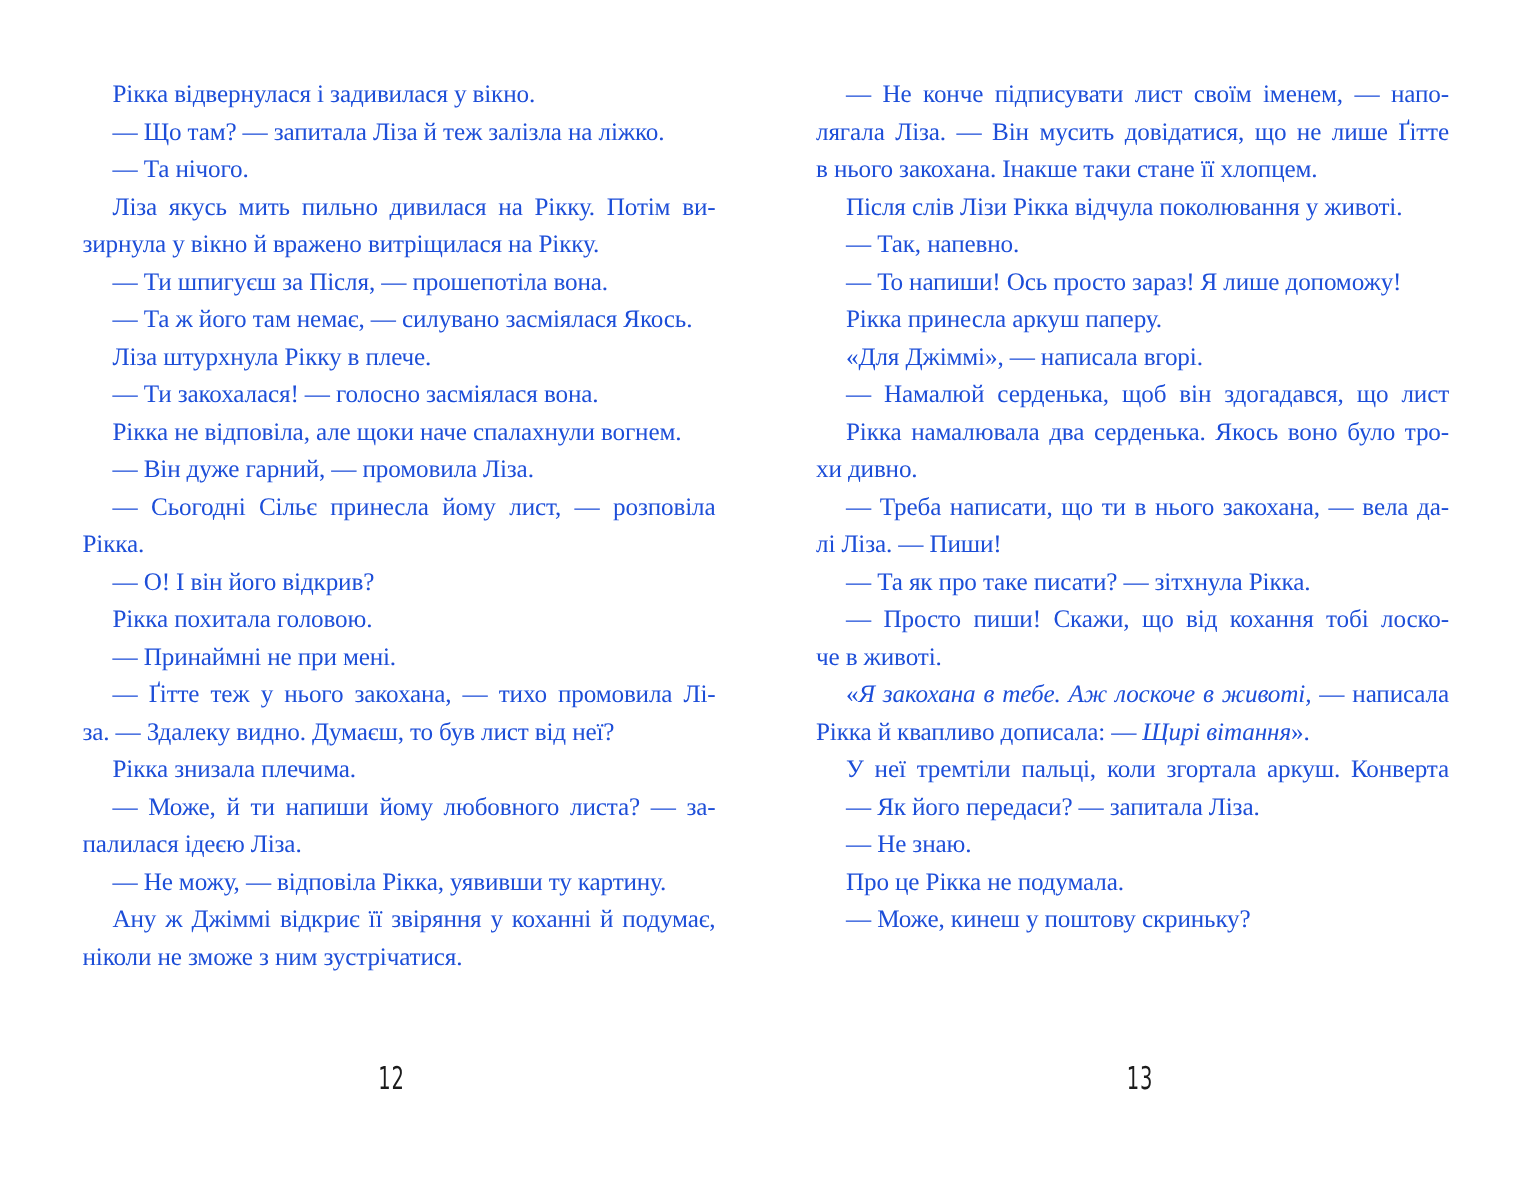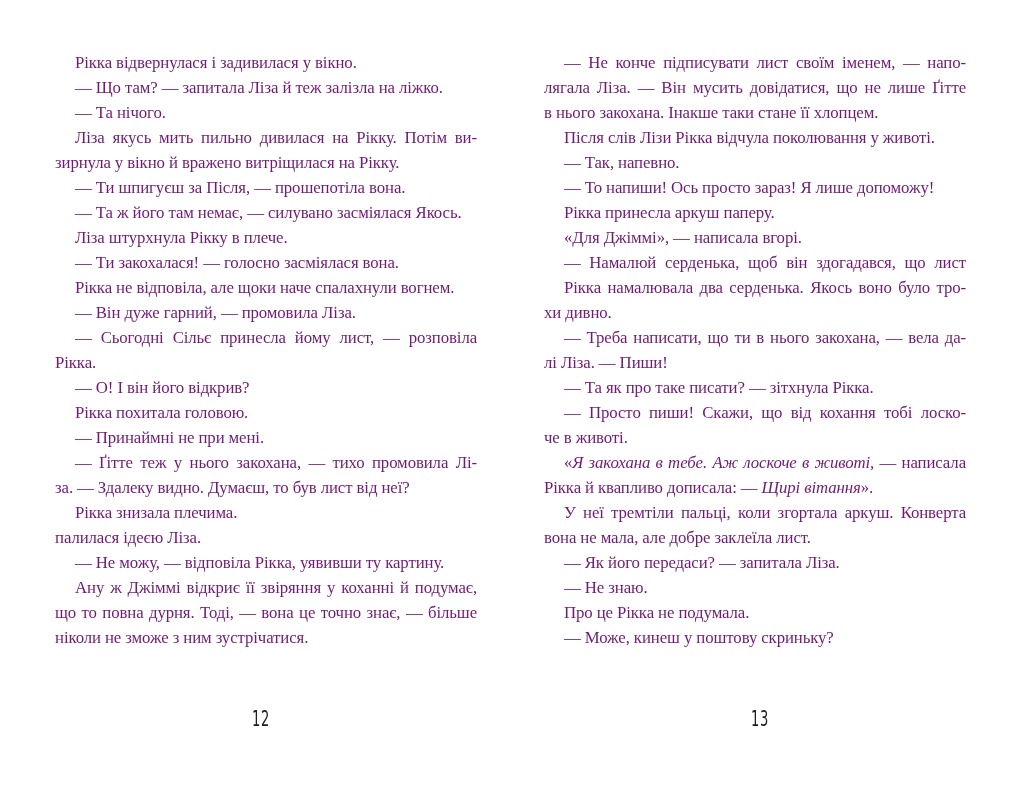--- a/index.html
+++ b/index.html
@@ -27,21 +27,21 @@
   .page.left  { left: 0; }
   .page.right { left: 512px; }
 
   .text-block {
     position: absolute;
     top: 50px;
     width: 422px;
     font-size: 16.8px;
     line-height: 25px;
     letter-spacing: -0.1px;
-    color: #701a75;
+    color: #1d4ed8;
   }
   .page.left  .text-block { left: 55px; }
   .page.right .text-block { left: 32px; } 
 
   .line {
     height: 25px;
     overflow: hidden;
     text-align: justify;
     text-align-last: left;
   }
@@ -84,24 +84,24 @@
         <div class="line indent"><span>Рікка не відповіла, але щоки наче спалахнули вогнем.</span></div>
         <div class="line indent"><span>— Він дуже гарний, — промовила Ліза.</span></div>
         <div class="line indent jfull"><span>— Сьогодні Сільє принесла йому лист, — розповіла</span></div>
         <div class="line"><span>Рікка.</span></div>
         <div class="line indent"><span>— О! І він його відкрив?</span></div>
         <div class="line indent"><span>Рікка похитала головою.</span></div>
         <div class="line indent"><span>— Принаймні не при мені.</span></div>
         <div class="line indent jfull"><span>— Ґітте теж у нього закохана, — тихо промовила Лі-</span></div>
         <div class="line"><span>за. — Здалеку видно. Думаєш, то був лист від неї?</span></div>
         <div class="line indent"><span>Рікка знизала плечима.</span></div>
+        <div class="line indent jfull"><span>— Може, й ти напиши йому любовного листа? — за-</span></div>
         <div class="line"><span>палилася ідеєю Ліза.</span></div>
         <div class="line indent"><span>— Не можу, — відповіла Рікка, уявивши ту картину.</span></div>
         <div class="line indent jfull"><span>Ану ж Джіммі відкриє її звіряння у коханні й подумає,</span></div>
-        <div class="line jfull"><span>що то повна дурня. Тоді, — вона це точно знає, — більше</span></div>
         <div class="line"><span>ніколи не зможе з ним зустрічатися.</span></div>
       </div>
     <div class="page-number">12</div>
   </section>
 
   <section class="page right">
     <div class="text-block">
         <div class="line indent jfull"><span>— Не конче підписувати лист своїм іменем, — напо-</span></div>
         <div class="line jfull"><span>лягала Ліза. — Він мусить довідатися, що не лише Ґітте</span></div>
         <div class="line"><span>в нього закохана. Інакше таки стане її хлопцем.</span></div>
@@ -114,21 +114,20 @@
         <div class="line indent jfull"><span>Рікка намалювала два серденька. Якось воно було тро-</span></div>
         <div class="line"><span>хи дивно.</span></div>
         <div class="line indent jfull"><span>— Треба написати, що ти в нього закохана, — вела да-</span></div>
         <div class="line"><span>лі Ліза. — Пиши!</span></div>
         <div class="line indent"><span>— Та як про таке писати? — зітхнула Рікка.</span></div>
         <div class="line indent jfull"><span>— Просто пиши! Скажи, що від кохання тобі лоско-</span></div>
         <div class="line"><span>че в животі.</span></div>
         <div class="line indent jfull"><span>«</span><span class="it">Я закохана в тебе. Аж лоскоче в животі,</span><span> — написала</span></div>
         <div class="line"><span>Рікка й квапливо дописала: — </span><span class="it">Щирі вітання</span><span>».</span></div>
         <div class="line indent jfull"><span>У неї тремтіли пальці, коли згортала аркуш. Конверта</span></div>
-        <div class="line"><span>вона не мала, але добре заклеїла лист.</span></div>
         <div class="line indent"><span>— Як його передаси? — запитала Ліза.</span></div>
         <div class="line indent"><span>— Не знаю.</span></div>
         <div class="line indent"><span>Про це Рікка не подумала.</span></div>
         <div class="line indent"><span>— Може, кинеш у поштову скриньку?</span></div>
       </div>
     <div class="page-number">13</div>
   </section>
 
 </div>
 

